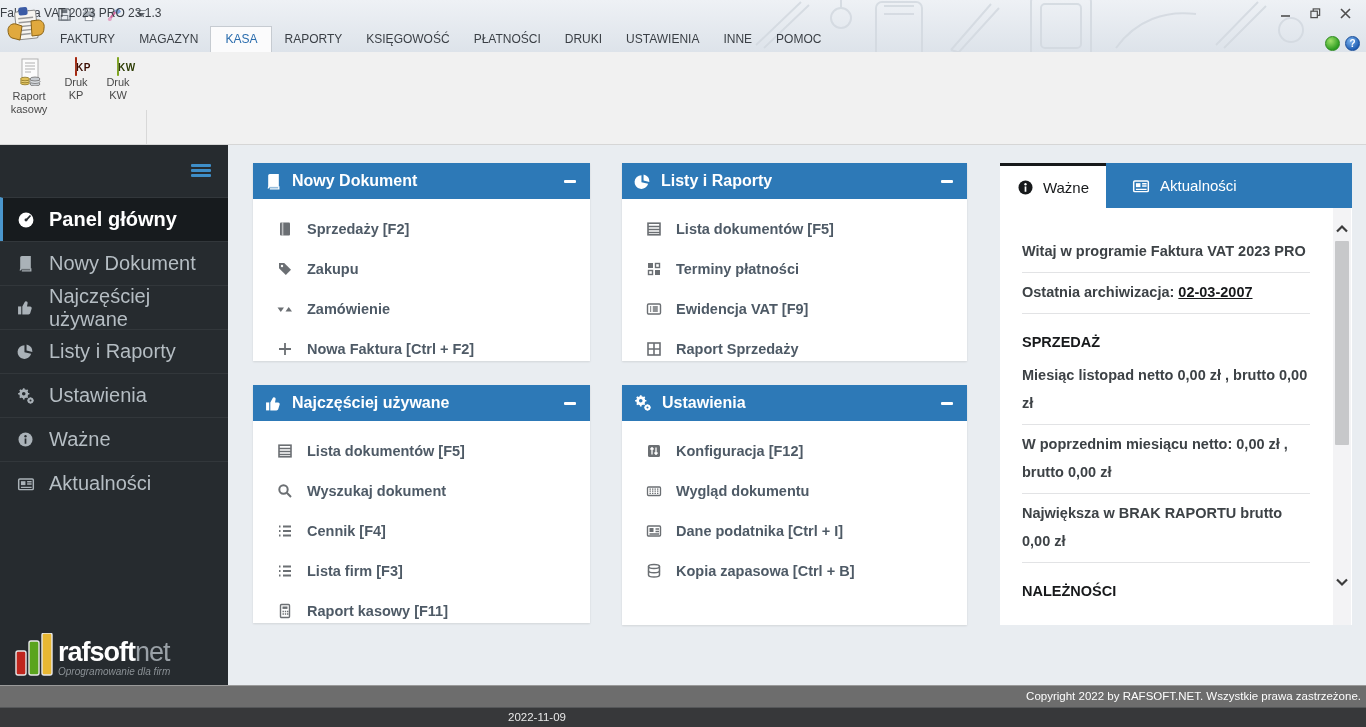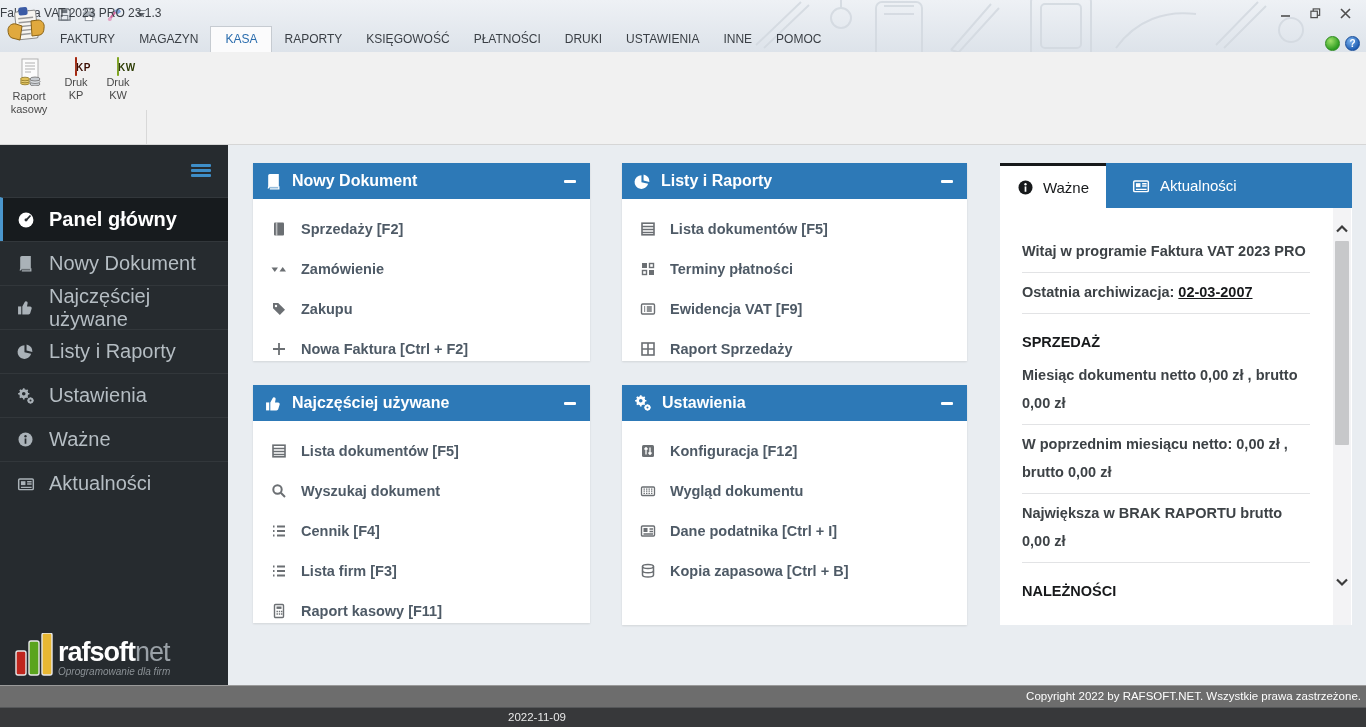--- a/index.html
+++ b/index.html
@@ -69,21 +69,21 @@
   #col1 { left:25px; width:337px; } #col2 { left:394px; width:345px; } #col3 { left:772px; width:352px; }
   .panel { box-shadow:0 1px 2px rgba(0,0,0,.10); }
   .panel + .panel { margin-top:24px; }
   .panel-h { height:36px; background:#2d79b7; color:#fff; display:flex; align-items:center;
     padding:0 14px 0 12px; gap:10px; }
   .panel-h .ic { color:#fff; }
   .panel-h .pt { font-size:16px; font-weight:600; flex:1; }
   .minbox { width:12px; height:12px; position:relative; cursor:pointer; }
   .minbox::after { content:""; position:absolute; left:0; right:0; top:5px; height:3px; background:#fff; border-radius:1px; }
   .panel-b { background:#fff; padding-top:10px; }
-  .p-item { height:40px; display:flex; align-items:center; gap:13px; padding-left:18px; cursor:pointer; }
+  .p-item { height:40px; display:flex; align-items:center; gap:13px; padding-left:24px; cursor:pointer; }
   .p-item .ic { color:#6b6f73; flex:0 0 17px; }
   .p-item .lbl { font-size:14.5px; font-weight:bold; color:#4e5a66; }
 
   
   #rtabs { height:45px; display:flex; }
   #tab-wazne { width:106px; background:#fff; border-top:3px solid #17191b; display:flex; align-items:center;
     justify-content:center; gap:9px; font-size:15px; color:#17191b; cursor:pointer; }
   #tab-wazne .ic { color:#17191b; }
   #tab-akt { flex:1; background:#2d79b7; color:#fff; display:flex; align-items:center; padding-left:26px;
     gap:10px; font-size:15px; cursor:pointer; }
@@ -355,34 +355,34 @@
               <svg width="16" height="16" viewBox="0 0 16 16" fill="currentColor">
                 <rect x="3" y="1.5" width="10" height="13" rx="1"></rect>
                 <rect x="4.8" y="1.5" width="1.6" height="13" fill="#fff" opacity=".55"></rect>
               </svg>
             </span>
           <span class="lbl">Sprzedaży [F2]</span>
         </div>
         <div class="p-item">
           <span class="ic">
               <svg width="16" height="16" viewBox="0 0 16 16" fill="currentColor">
+                <path d="M2 2h5.2L14 8.8 8.8 14 2 7.2V2z"></path>
+                <circle cx="5" cy="5" r="1.2" fill="#fff"></circle>
+              </svg>
+            </span>
+          <span class="lbl">Zakupu</span>
+        </div>
+        <div class="p-item">
+          <span class="ic">
+              <svg width="16" height="16" viewBox="0 0 16 16" fill="currentColor">
                 <path d="M0.5 6.5h6.5L3.8 11z"></path>
                 <path d="M8.5 11L11.7 6.5 15 11z" transform="translate(0 -0.5)"></path>
               </svg>
             </span>
           <span class="lbl">Zamówienie</span>
-        </div>
-        <div class="p-item">
-          <span class="ic">
-              <svg width="16" height="16" viewBox="0 0 16 16" fill="currentColor">
-                <path d="M2 2h5.2L14 8.8 8.8 14 2 7.2V2z"></path>
-                <circle cx="5" cy="5" r="1.2" fill="#fff"></circle>
-              </svg>
-            </span>
-          <span class="lbl">Zakupu</span>
         </div>
         <div class="p-item">
           <span class="ic">
               <svg width="16" height="16" viewBox="0 0 16 16" fill="currentColor">
                 <path d="M7.1 2h1.8v5.1H14v1.8H8.9V14H7.1V8.9H2V7.1h5.1z"></path>
               </svg>
             </span>
           <span class="lbl">Nowa Faktura [Ctrl + F2]</span>
         </div>
       </div>
@@ -581,21 +581,21 @@
         </span>
         <span>Aktualności</span>
       </div>
     </div>
 
     <div id="newsbox">
       <div id="newsrows">
         <div class="nrow">Witaj w programie Faktura VAT 2023 PRO</div>
         <div class="nrow"><span>Ostatnia archiwizacja: </span><a class="datelink">02-03-2007</a></div>
         <div class="nheading">SPRZEDAŻ</div>
-        <div class="nrow">Miesiąc dokumentu netto 0,00 zł , brutto 0,00 zł</div>
+        <div class="nrow">Miesiąc listopad netto 0,00 zł , brutto 0,00 zł</div>
         <div class="nrow">W poprzednim miesiącu netto: 0,00 zł , brutto 0,00 zł</div>
         <div class="nrow">Największa w BRAK RAPORTU brutto 0,00 zł</div>
         <div class="nheading">NALEŻNOŚCI</div>
       </div>
       <div id="vscroll">
         <span id="scroll-up">
           <svg width="14" height="10" viewBox="0 0 14 10" fill="none" stroke="#3c3c3c" stroke-width="2.2">
               <path d="M2 7.5L7 2.5l5 5"></path>
             </svg>
         </span>

